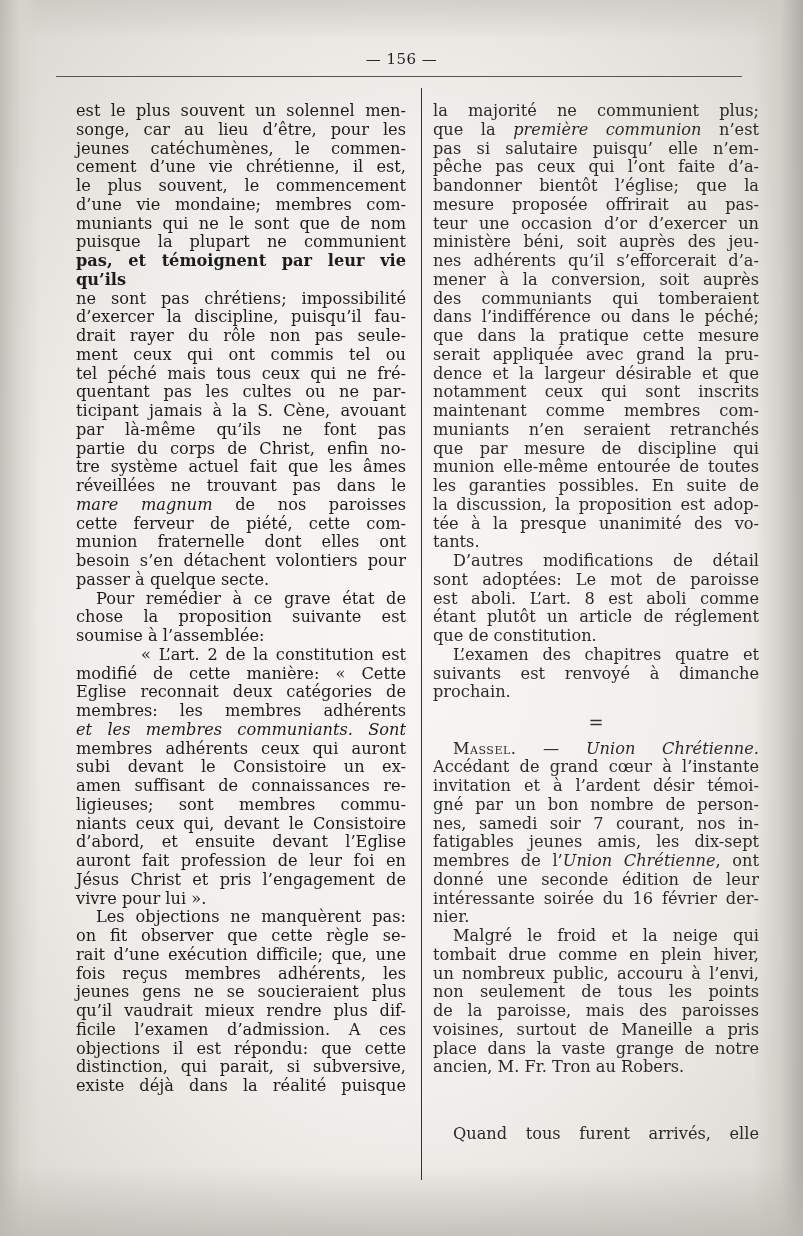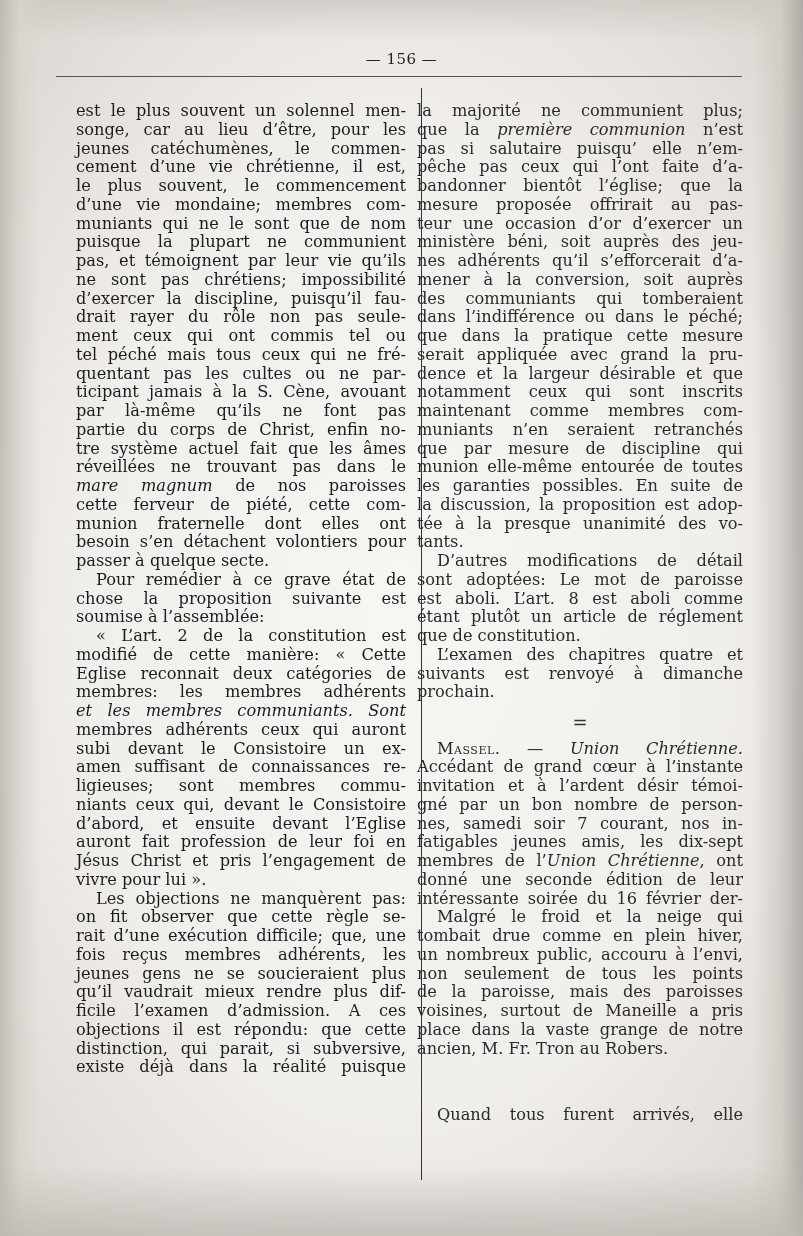--- a/index.html
+++ b/index.html
@@ -78,21 +78,21 @@
       font-size: 16.2px;
       line-height: 18.75px;
       text-align: justify;
       color: #1c1c1c;
     }
     .column.left {
       left: 76px;
       width: 330px;
     }
     .column.right {
-      left: 417px;
+      left: 433px;
       width: 326px;
       color: #2a2a2a;
     }
     .line {
       display: block;
       text-align: justify;
       text-align-last: justify;
       white-space: nowrap;
     }
     .line.last {
@@ -129,41 +129,41 @@
 
   <div class="column left" id="left-col">
       <div class="line" style="white-space: normal;"><span style="white-space: normal;">est le plus souvent un solennel men-</span></div>
       <div class="line" style="white-space: normal;"><span style="white-space: normal;">songe, car au lieu d’être, pour les</span></div>
       <div class="line" style="white-space: normal;"><span style="white-space: normal;">jeunes catéchumènes, le commen-</span></div>
       <div class="line" style="white-space: normal;"><span style="white-space: normal;">cement d’une vie chrétienne, il est,</span></div>
       <div class="line" style="white-space: normal;"><span style="white-space: normal;">le plus souvent, le commencement</span></div>
       <div class="line" style="white-space: normal;"><span style="white-space: normal;">d’une vie mondaine; membres com-</span></div>
       <div class="line" style="white-space: normal;"><span style="white-space: normal;">muniants qui ne le sont que de nom</span></div>
       <div class="line" style="white-space: normal;"><span style="white-space: normal;">puisque la plupart ne communient</span></div>
-      <div class="line" style="white-space: normal;"><span style="white-space: normal;">pas, et témoignent par leur vie qu’ils</span></div>
+      <div class="line" style="white-space: normal; font-weight: bold;"><span style="white-space: normal;">pas, et témoignent par leur vie qu’ils</span></div>
       <div class="line" style="white-space: normal;"><span style="white-space: normal;">ne sont pas chrétiens; impossibilité</span></div>
       <div class="line" style="white-space: normal;"><span style="white-space: normal;">d’exercer la discipline, puisqu’il fau-</span></div>
       <div class="line" style="white-space: normal;"><span style="white-space: normal;">drait rayer du rôle non pas seule-</span></div>
       <div class="line" style="white-space: normal;"><span style="white-space: normal;">ment ceux qui ont commis tel ou</span></div>
       <div class="line" style="white-space: normal;"><span style="white-space: normal;">tel péché mais tous ceux qui ne fré-</span></div>
       <div class="line" style="white-space: normal;"><span style="white-space: normal;">quentant pas les cultes ou ne par-</span></div>
       <div class="line" style="white-space: normal;"><span style="white-space: normal;">ticipant jamais à la S. Cène, avouant</span></div>
       <div class="line" style="white-space: normal;"><span style="white-space: normal;">par là-même qu’ils ne font pas</span></div>
       <div class="line" style="white-space: normal;"><span style="white-space: normal;">partie du corps de Christ, enfin no-</span></div>
       <div class="line" style="white-space: normal;"><span style="white-space: normal;">tre système actuel fait que les âmes</span></div>
       <div class="line" style="white-space: normal;"><span style="white-space: normal;">réveillées ne trouvant pas dans le</span></div>
       <div class="line" style="white-space: normal;"><span class="ital" style="white-space: normal;">mare magnum</span><span style="white-space: normal;"> de nos paroisses</span></div>
       <div class="line" style="white-space: normal;"><span style="white-space: normal;">cette ferveur de piété, cette com-</span></div>
       <div class="line" style="white-space: normal;"><span style="white-space: normal;">munion fraternelle dont elles ont</span></div>
       <div class="line" style="white-space: normal;"><span style="white-space: normal;">besoin s’en détachent volontiers pour</span></div>
       <div class="line last"><span>passer à quelque secte.</span></div>
       <div class="line indented" style="white-space: normal;"><span style="white-space: normal;">Pour remédier à ce grave état de</span></div>
       <div class="line" style="white-space: normal;"><span style="white-space: normal;">chose la proposition suivante est</span></div>
       <div class="line last"><span>soumise à l’assemblée:</span></div>
-      <div class="line indented" style="white-space: normal;"><span style="white-space: normal;">« L’art. 2 de la constitution est</span></div>
+      <div class="line indented" style="white-space: normal;"><span style="white-space: normal; margin-left: 45px;">« L’art. 2 de la constitution est</span></div>
       <div class="line" style="white-space: normal;"><span style="white-space: normal;">modifié de cette manière: « Cette</span></div>
       <div class="line" style="white-space: normal;"><span style="white-space: normal;">Eglise reconnait deux catégories de</span></div>
       <div class="line" style="white-space: normal;"><span style="white-space: normal;">membres: les membres adhérents</span></div>
       <div class="line" style="white-space: normal; font-style: italic;"><span style="white-space: normal;">et les membres communiants. Sont</span></div>
       <div class="line" style="white-space: normal;"><span style="white-space: normal;">membres adhérents ceux qui auront</span></div>
       <div class="line" style="white-space: normal;"><span style="white-space: normal;">subi devant le Consistoire un ex-</span></div>
       <div class="line" style="white-space: normal;"><span style="white-space: normal;">amen suffisant de connaissances re-</span></div>
       <div class="line" style="white-space: normal;"><span style="white-space: normal;">ligieuses; sont membres commu-</span></div>
       <div class="line" style="white-space: normal;"><span style="white-space: normal;">niants ceux qui, devant le Consistoire</span></div>
       <div class="line" style="white-space: normal;"><span style="white-space: normal;">d’abord, et ensuite devant l’Eglise</span></div>
@@ -223,20 +223,21 @@
     </div>
     <div id="right-col-b">
         <div class="line" style="white-space: normal;"><span style="white-space: normal;">Accédant de grand cœur à l’instante</span></div>
         <div class="line" style="white-space: normal;"><span style="white-space: normal;">invitation et à l’ardent désir témoi-</span></div>
         <div class="line" style="white-space: normal;"><span style="white-space: normal;">gné par un bon nombre de person-</span></div>
         <div class="line" style="white-space: normal;"><span style="white-space: normal;">nes, samedi soir 7 courant, nos in-</span></div>
         <div class="line" style="white-space: normal;"><span style="white-space: normal;">fatigables jeunes amis, les dix-sept</span></div>
         <div class="line" style="white-space: normal;"><span style="white-space: normal;">membres de l’</span><span class="ital" style="white-space: normal;">Union Chrétienne</span><span style="white-space: normal;">, ont</span></div>
         <div class="line" style="white-space: normal;"><span style="white-space: normal;">donné une seconde édition de leur</span></div>
         <div class="line" style="white-space: normal;"><span style="white-space: normal;">intéressante soirée du 16 février der-</span></div>
+        <div class="line last"><span>nier.</span></div>
         <div class="line indented" style="white-space: normal;"><span style="white-space: normal;">Malgré le froid et la neige qui</span></div>
         <div class="line" style="white-space: normal;"><span style="white-space: normal;">tombait drue comme en plein hiver,</span></div>
         <div class="line" style="white-space: normal;"><span style="white-space: normal;">un nombreux public, accouru à l’envi,</span></div>
         <div class="line" style="white-space: normal;"><span style="white-space: normal;">non seulement de tous les points</span></div>
         <div class="line" style="white-space: normal;"><span style="white-space: normal;">de la paroisse, mais des paroisses</span></div>
         <div class="line" style="white-space: normal;"><span style="white-space: normal;">voisines, surtout de Maneille a pris</span></div>
         <div class="line" style="white-space: normal;"><span style="white-space: normal;">place dans la vaste grange de notre</span></div>
         <div class="line last"><span>ancien, M. Fr. Tron au Robers.</span></div>
         <div class="line indented" style="white-space: normal; margin-top: 48px;"><span style="white-space: normal;">Quand tous furent arrivés, elle</span></div>
       </div>

